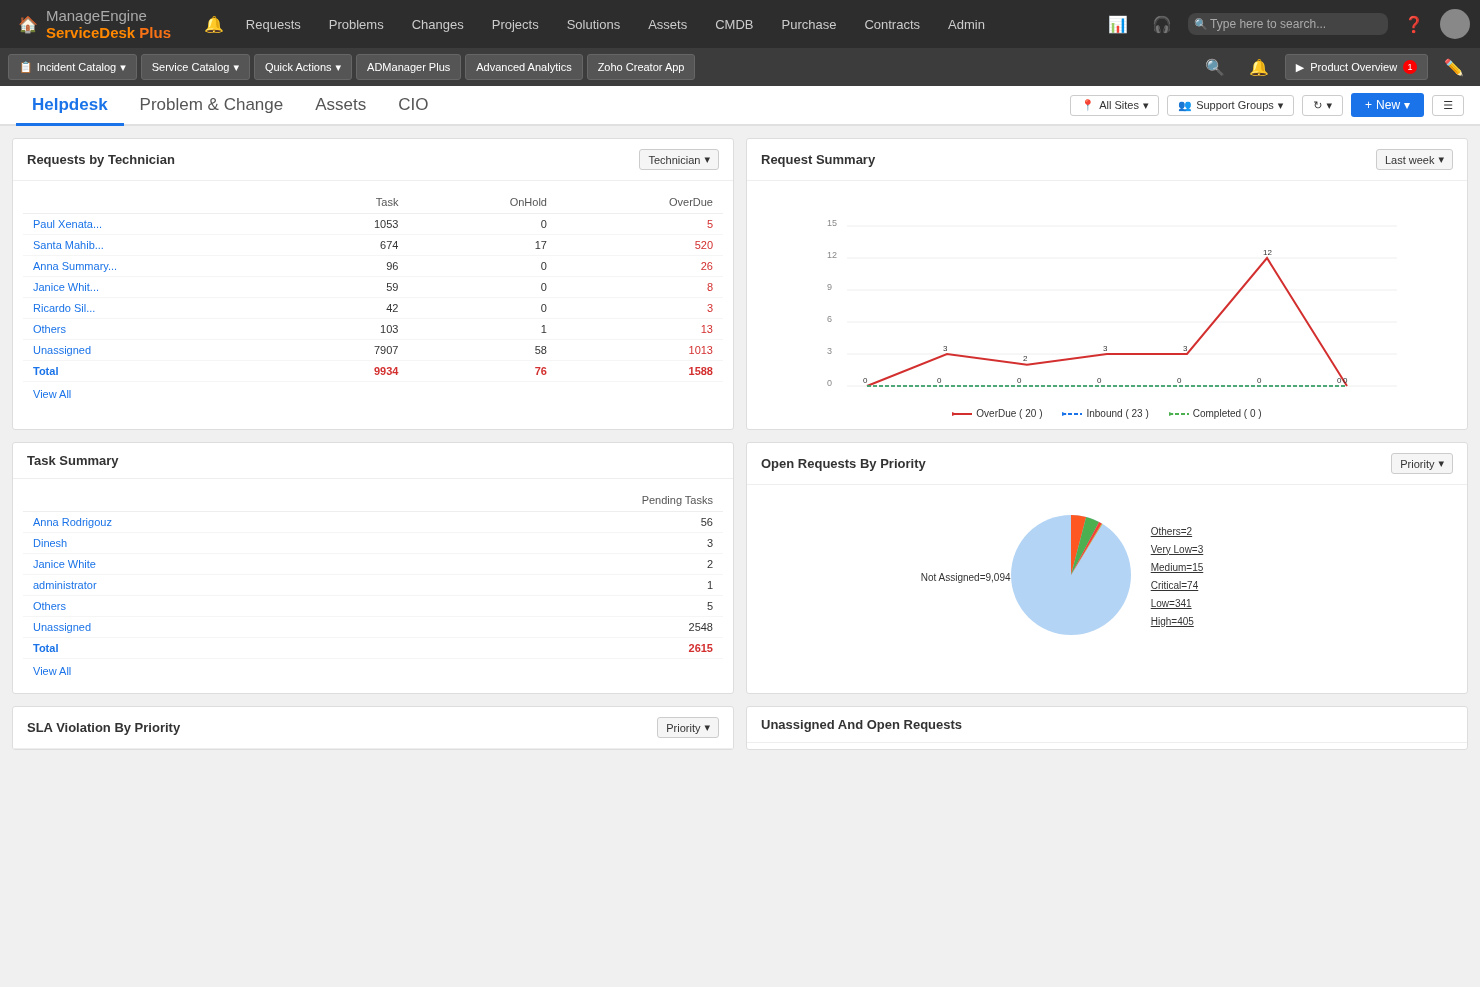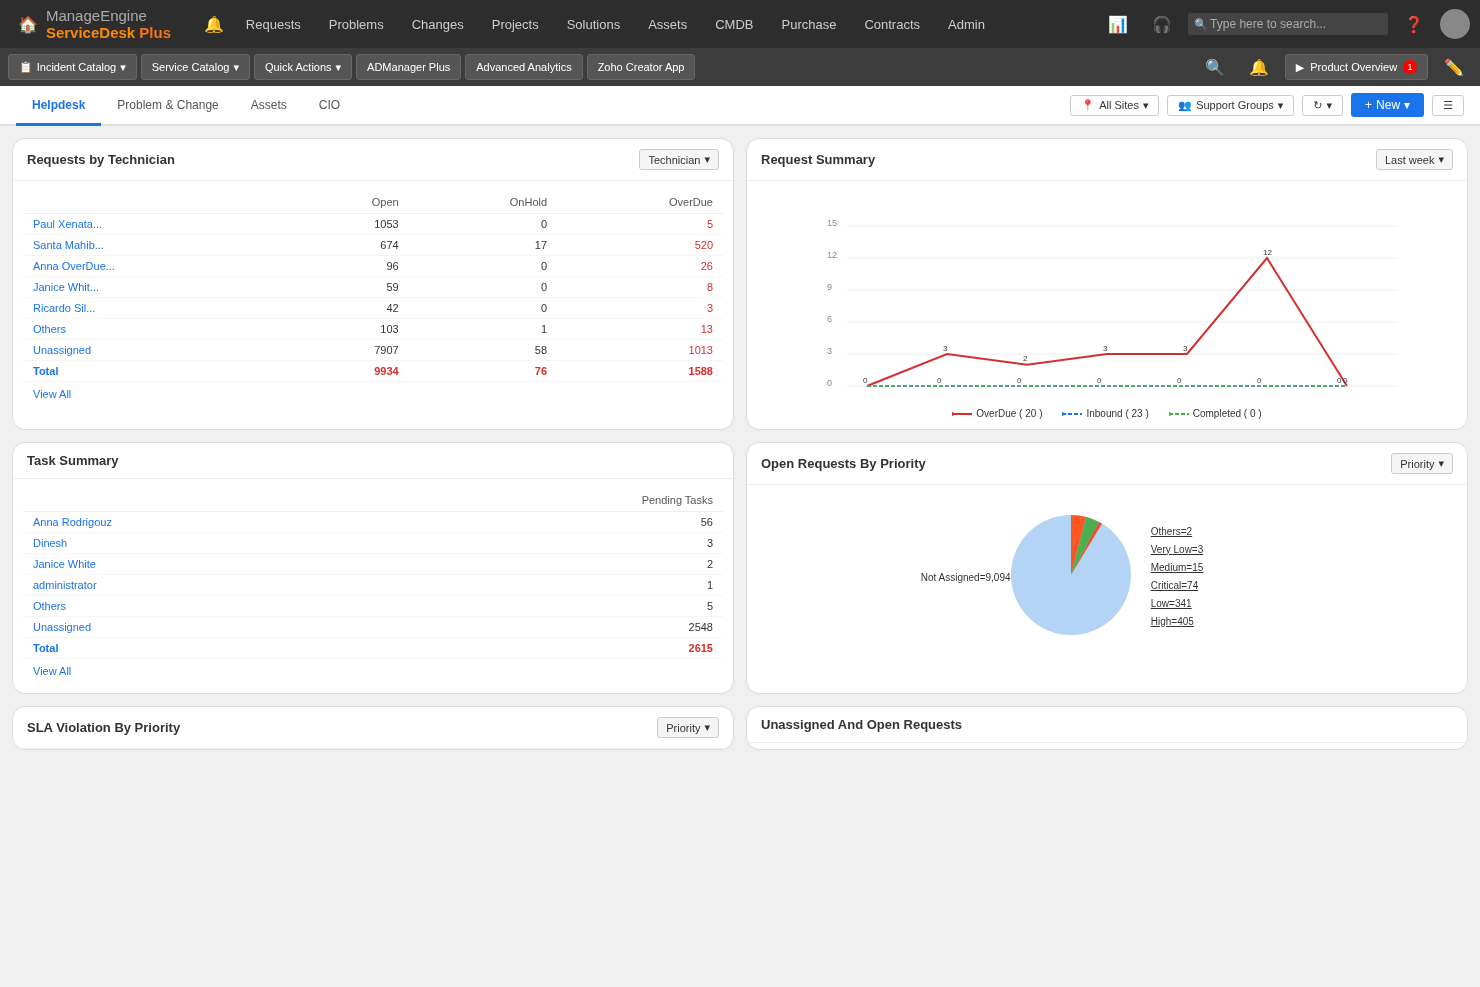--- a/index.html
+++ b/index.html
@@ -27,21 +27,21 @@
       background: none; border: none; color: #ccc; cursor: pointer;
       padding: 4px 8px; font-size: 16px; display: flex; align-items: center;
     }
     .nav-main { display: flex; flex: 1; align-items: center; }
     .nav-item {
       color: #ccc; padding: 0 14px; font-size: 13px; cursor: pointer;
       height: 48px; display: flex; align-items: center; text-decoration: none;
     }
     .nav-right { display: flex; align-items: center; gap: 8px; }
     .search-bar {
-      background: #444; border: none; border-radius: 3px; color: #fff;
+      background: #444; border: none; border-radius: 8px; color: #fff;
       padding: 4px 4px; width: 200px; font-size: 12px;
     }
     .search-bar::placeholder { color: #aaa; }
     .avatar { width: 30px; height: 30px; border-radius: 50%; background: #888; }
 
     
     .toolbar {
       background: #3c3c3c;
       display: flex;
       align-items: center;
@@ -71,21 +71,21 @@
     .sub-nav {
       background: #fff;
       border-bottom: 2px solid #e0e0e0;
       display: flex;
       align-items: center;
       padding: 0 16px;
       height: 40px;
     }
     .sub-nav-item {
       padding: 0 16px; height: 40px; display: flex; align-items: center;
-      cursor: pointer; font-size: 12px; color: #555; border-bottom: 3px solid transparent;
+      cursor: pointer; font-size: 17px; color: #555; border-bottom: 3px solid transparent;
       margin-bottom: -2px;
     }
     .sub-nav-item.active { color: #1a73e8; border-bottom-color: #1a73e8; font-weight: bold; }
     .sub-nav-right { margin-left: auto; display: flex; align-items: center; gap: 8px; }
     .sub-nav-btn {
       background: #fff; border: 1px solid #ccc; padding: 3px 10px;
       border-radius: 3px; cursor: pointer; font-size: 11px; display: flex;
       align-items: center; gap: 4px; color: #333;
     }
     .new-btn {
@@ -99,21 +99,21 @@
       padding: 12px;
       display: grid;
       grid-template-columns: 1fr 1fr;
       gap: 12px;
     }
 
     
     .card {
       background: #fff;
       border: 1px solid #ddd;
-      border-radius: 13px;
+      border-radius: 3px;
     }
     .card-header {
       display: flex;
       align-items: center;
       justify-content: space-between;
       padding: 10px 14px;
       border-bottom: 1px solid #eee;
     }
     .card-title { font-size: 13px; font-weight: bold; color: #333; }
     .card-body { padding: 10px; }
@@ -253,40 +253,40 @@
       <button class="select-btn">
         <span>Technician</span>
         <span>▾</span>
       </button>
     </div>
     <div class="card-body">
       <table class="data-table">
         <thead>
           <tr>
             <th></th>
-            <th>Open</th>
+            <th>Task</th>
             <th>OnHold</th>
             <th>OverDue</th>
           </tr>
         </thead>
         <tbody id="tech-table-body">
         <tr>
       <td style="color:#1a73e8;">Paul Xenata...</td>
       <td>1053</td>
       <td>0</td>
       <td class="red">5</td>
     </tr>
             <tr>
       <td style="color:#1a73e8;">Santa Mahib...</td>
       <td>674</td>
       <td>17</td>
       <td class="red">520</td>
     </tr>
             <tr>
-      <td style="color:#1a73e8;">Anna OverDue...</td>
+      <td style="color:#1a73e8;">Anna Summary...</td>
       <td>96</td>
       <td>0</td>
       <td class="red">26</td>
     </tr>
             <tr>
       <td style="color:#1a73e8;">Janice Whit...</td>
       <td>59</td>
       <td>0</td>
       <td class="red">8</td>
     </tr>

